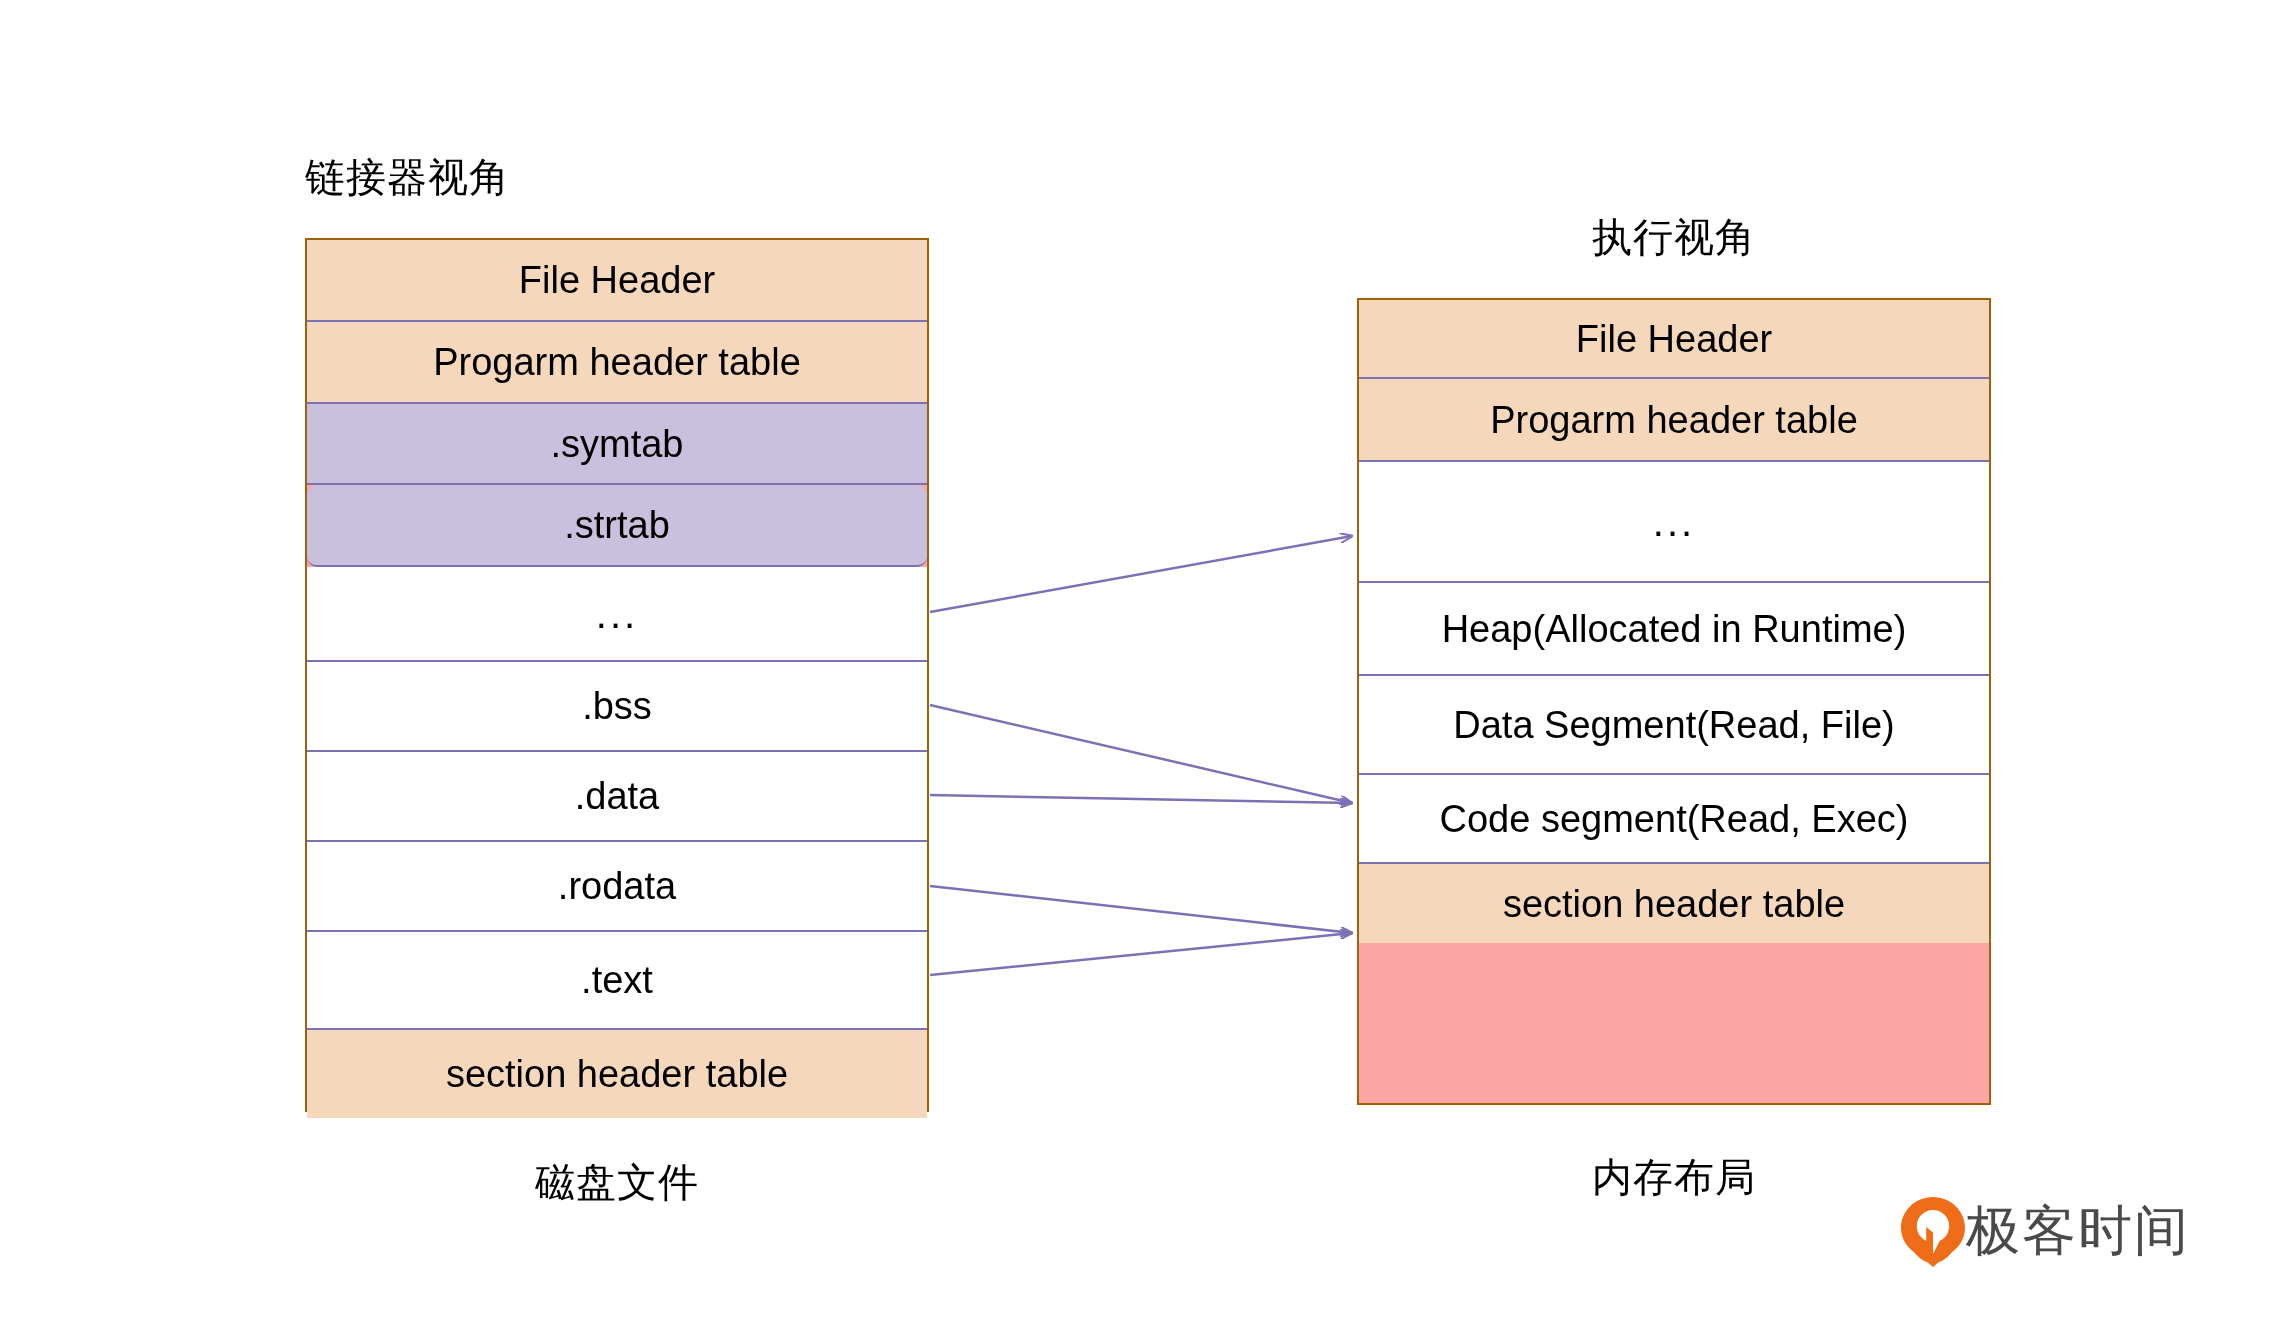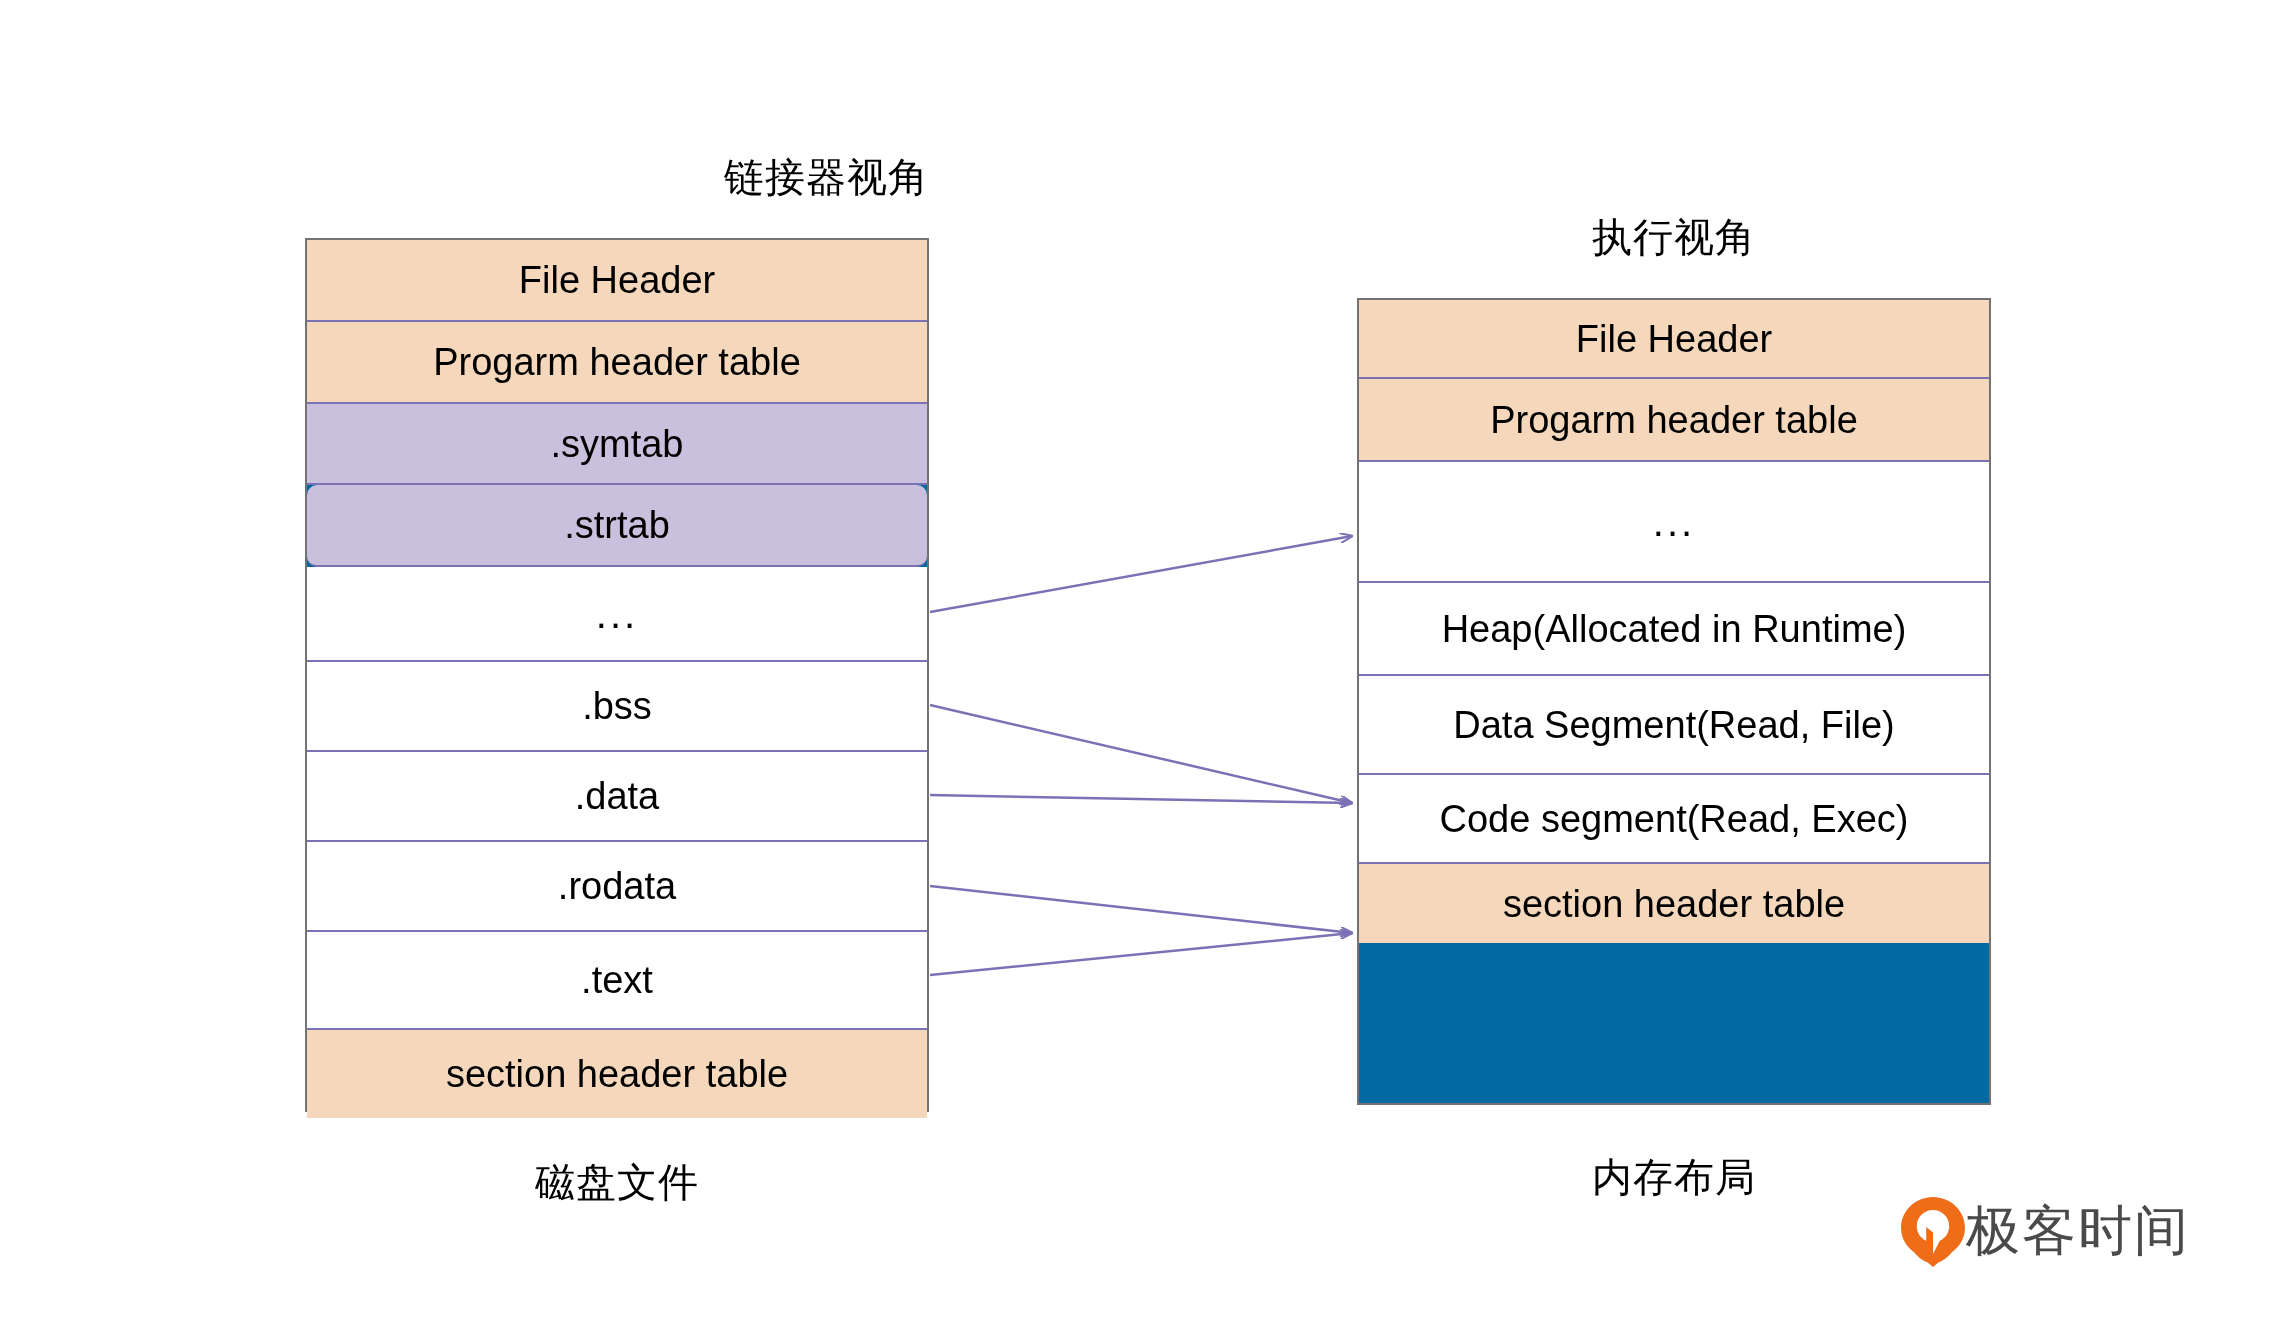--- a/index.html
+++ b/index.html
@@ -13,31 +13,31 @@
   .stage{position:absolute;left:0;top:0;width:2284px;height:1319px;}
 
   
   .caption{
     position:absolute;
     font-size:40px;
     color:#000000;
     white-space:nowrap;
     letter-spacing:1px;
   }
-  #cap-linker{left:305px;top:150px;width:624px;text-align:right;}
+  #cap-linker{left:305px;top:150px;width:624px;text-align:left;}
   #cap-disk  {left:305px;top:1155px;width:624px;text-align:center;}
   #cap-exec  {left:1357px;top:210px;width:634px;text-align:center;}
   #cap-mem   {left:1357px;top:1150px;width:634px;text-align:center;}
 
   
   .table{
     position:absolute;
-    border:2px solid #737373;
+    border:2px solid #a16207;
     box-sizing:border-box;
-    background:#0369a1;
+    background:#fca5a5;
   }
   #table-linker{left:305px;top:238px;width:624px;height:874px;}
   #table-exec  {left:1357px;top:298px;width:634px;height:807px;}
 
   .row{
     box-sizing:border-box;
     border-bottom:2px solid #7b71b5;
     display:flex;
     align-items:center;
     justify-content:center;

